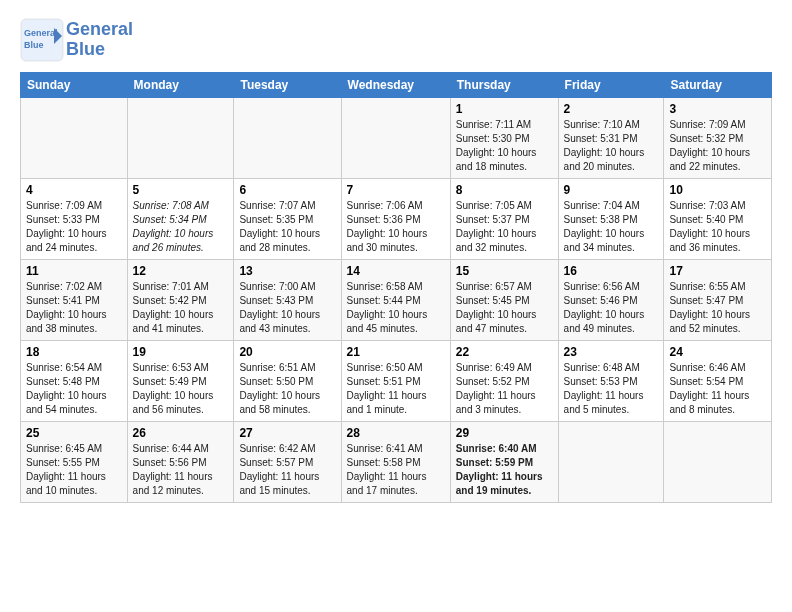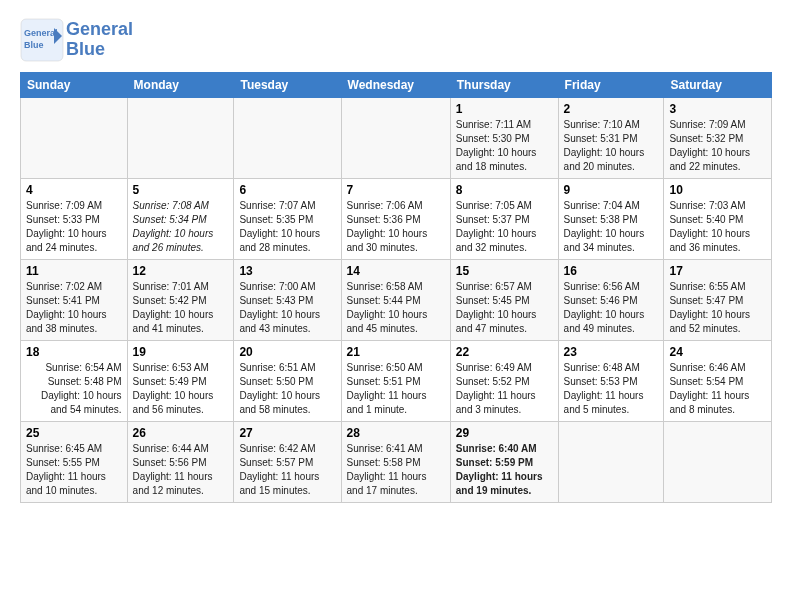--- a/index.html
+++ b/index.html
@@ -241,21 +241,21 @@
             <span class="day-num">17</span>
             <div class="day-info" style="white-space: pre-line;">Sunrise: 6:55 AM
 Sunset: 5:47 PM
 Daylight: 10 hours
 and 52 minutes.</div>
           </td>
         </tr>
         <tr>
           <td>
             <span class="day-num">18</span>
-            <div class="day-info" style="white-space: pre-line; text-align: right;">Sunrise: 6:54 AM
+            <div class="day-info" style="white-space: pre-line;">Sunrise: 6:54 AM
 Sunset: 5:48 PM
 Daylight: 10 hours
 and 54 minutes.</div>
           </td>
           <td>
             <span class="day-num">19</span>
             <div class="day-info" style="white-space: pre-line;">Sunrise: 6:53 AM
 Sunset: 5:49 PM
 Daylight: 10 hours
 and 56 minutes.</div>

